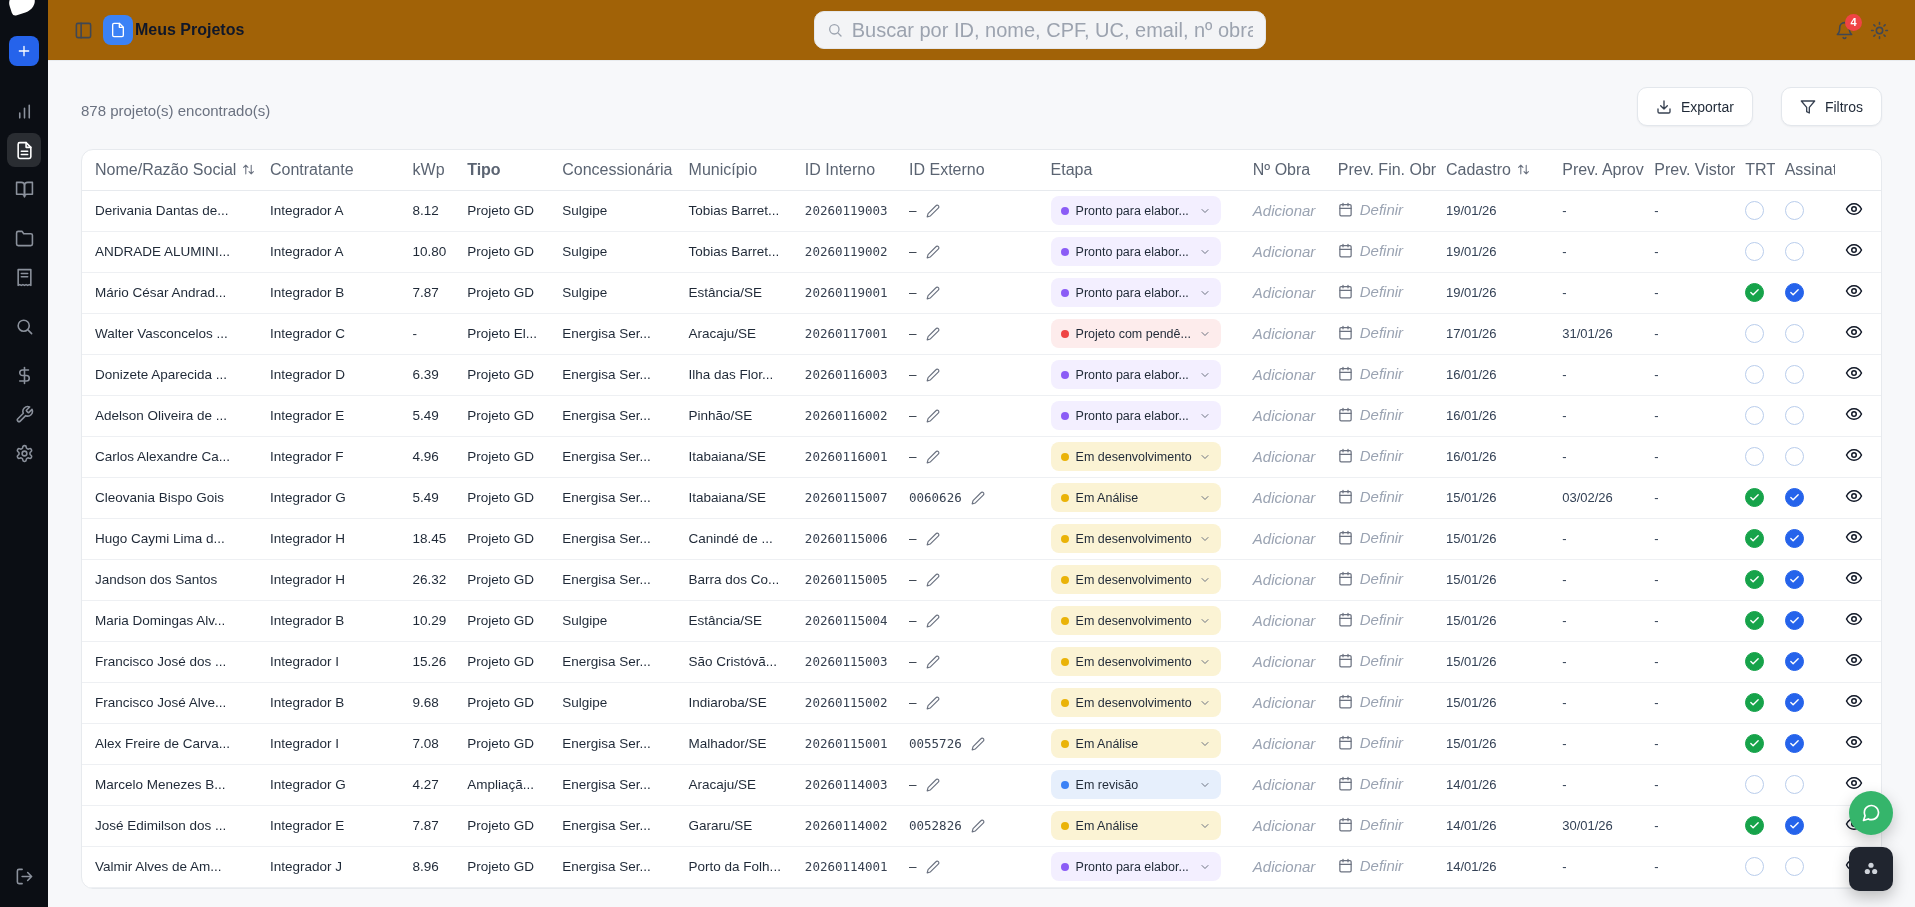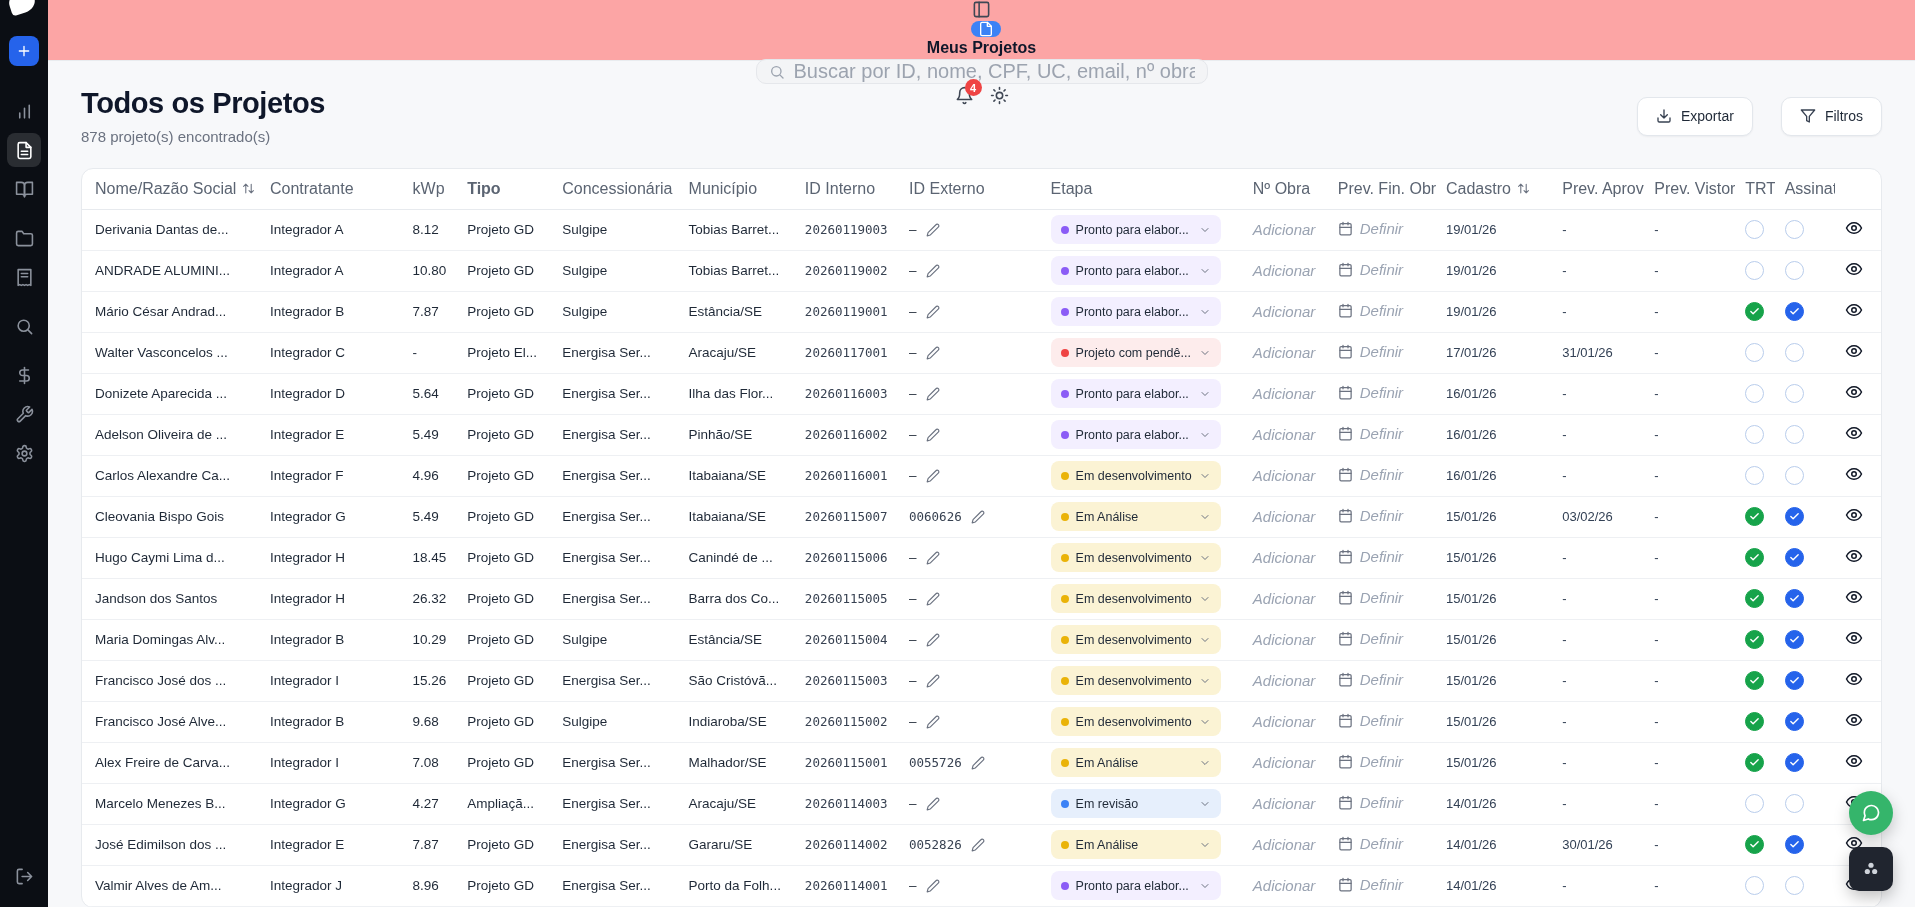--- a/index.html
+++ b/index.html
@@ -14,21 +14,21 @@
   .side-nav { margin-top:28px; display:flex; flex-direction:column; align-items:center; gap:5px; flex:1; }
   .side-item { width:34px; height:34px; border-radius:8px; border:none; background:transparent; color:#8b919c; display:flex; align-items:center; justify-content:center; }
   .side-item.active { background:rgba(255,255,255,.13); color:#fff; }
   .side-item.gap { margin-top:10px; }
   .side-bottom { margin-bottom:14px; }
   .ic { fill:none; stroke:currentColor; stroke-width:2; stroke-linecap:round; stroke-linejoin:round; }
   .i19 { width:19px; height:19px; } .i16 { width:16px; height:16px; } .i14 { width:14px; height:14px; }
 
   
   .main { margin-left:48px; }
-  .topbar { height:61px; background:#fca5a5; border-bottom:1px solid #e9ecef; display:flex; align-items:center; padding:0 26px; gap:2px;flex-direction:column; }
+  .topbar { height:61px; background:#a16207; border-bottom:1px solid #e9ecef; display:flex; align-items:center; padding:0 26px; gap:2px; }
   .tb-toggle { background:none; border:none; color:#3f4754; display:flex; }
   .app-ic { width:30px; height:30px; border-radius:8px; background:#3b82f6; color:#fff; display:flex; align-items:center; justify-content:center; margin-left:8px; }
   .app-title { font-size:16px; font-weight:700; color:#0f172a; white-space:nowrap; }
   .search { margin:0 auto; width:452px; height:38px; background:#f3f4f6; border:1px solid #e5e7eb; border-radius:10px; display:flex; align-items:center; padding:0 12px; gap:9px; color:#9ca3af; }
   .search input { border:none; background:transparent; outline:none; flex:1; font-size:20px; color:#374151; font-family:inherit; }
   .search input::placeholder { color:#9ca3af; }
   .top-actions { display:flex; align-items:center; gap:16px; }
   .top-icon-btn { position:relative; background:none; border:none; color:#3f4754; display:flex; }
   .notif-badge { position:absolute; top:-7px; right:-8px; min-width:17px; height:17px; padding:0 4px; border-radius:9px; background:#ef4444; color:#fff; font-size:11px; font-weight:700; display:flex; align-items:center; justify-content:center; }
 
@@ -176,21 +176,20 @@
             <circle cx="12" cy="12" r="4"></circle>
             <path d="M12 2v2M12 20v2M4.93 4.93l1.41 1.41M17.66 17.66l1.41 1.41M2 12h2M20 12h2M6.34 17.66l-1.41 1.41M19.07 4.93l-1.41 1.41"></path>
           </svg>
       </button>
     </div>
   </header>
 
   <main class="content">
     <div class="page-head">
       <div>
-        <h2 class="page-title">Todos os Projetos</h2>
         <p class="page-sub">878 projeto(s) encontrado(s)</p>
       </div>
       <div class="page-actions">
         <button class="btn">
           <svg class="ic" viewBox="0 0 24 24">
               <path d="M21 15v4a2 2 0 0 1-2 2H5a2 2 0 0 1-2-2v-4"></path>
               <path d="m7 10 5 5 5-5M12 15V3"></path>
             </svg>
           <span>Exportar</span>
         </button>
@@ -415,21 +414,21 @@
               <td><button class="iconbtn eyebtn">
                   <svg class="ic" viewBox="0 0 24 24">
                     <path d="M2 12s3.5-7 10-7 10 7 10 7-3.5 7-10 7-10-7-10-7Z"></path>
                     <circle cx="12" cy="12" r="3"></circle>
                   </svg>
                 </button></td>
             </tr>
             <tr>
               <td>Donizete Aparecida ...</td>
               <td>Integrador D</td>
-              <td>5.64</td>
+              <td>6.39</td>
               <td>Projeto GD</td>
               <td>Energisa Ser...</td>
               <td>Ilha das Flor...</td>
               <td class="mono">20260116003</td>
               <td><span class="extwrap">
                   <span class="">–</span>
                   <button class="iconbtn">
                     <svg class="ic i14" viewBox="0 0 24 24">
                       <path d="M17 3a2.85 2.83 0 1 1 4 4L7.5 20.5 2 22l1.5-5.5Z"></path>
                     </svg>

